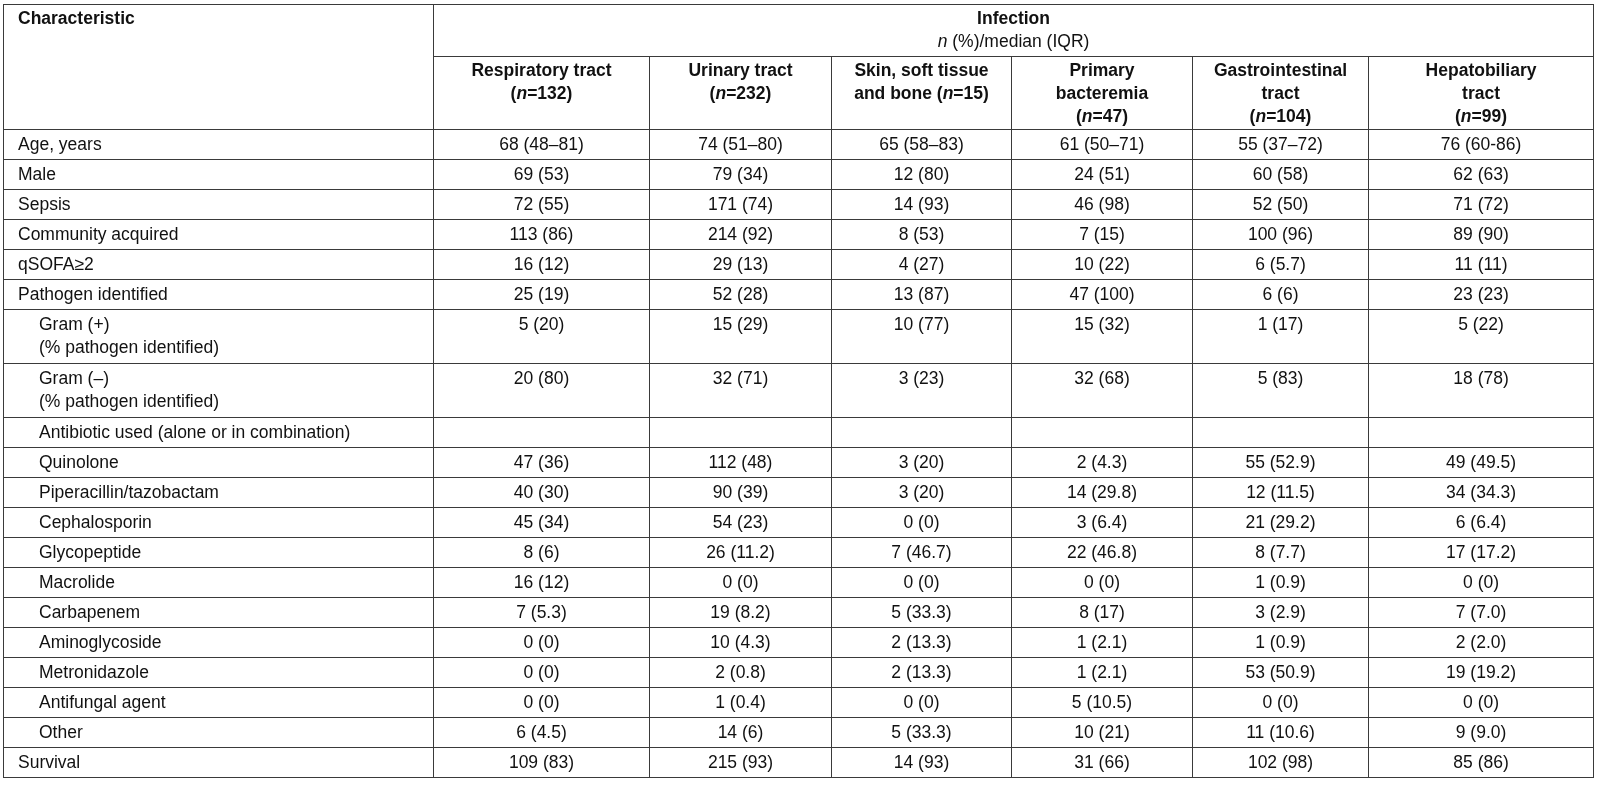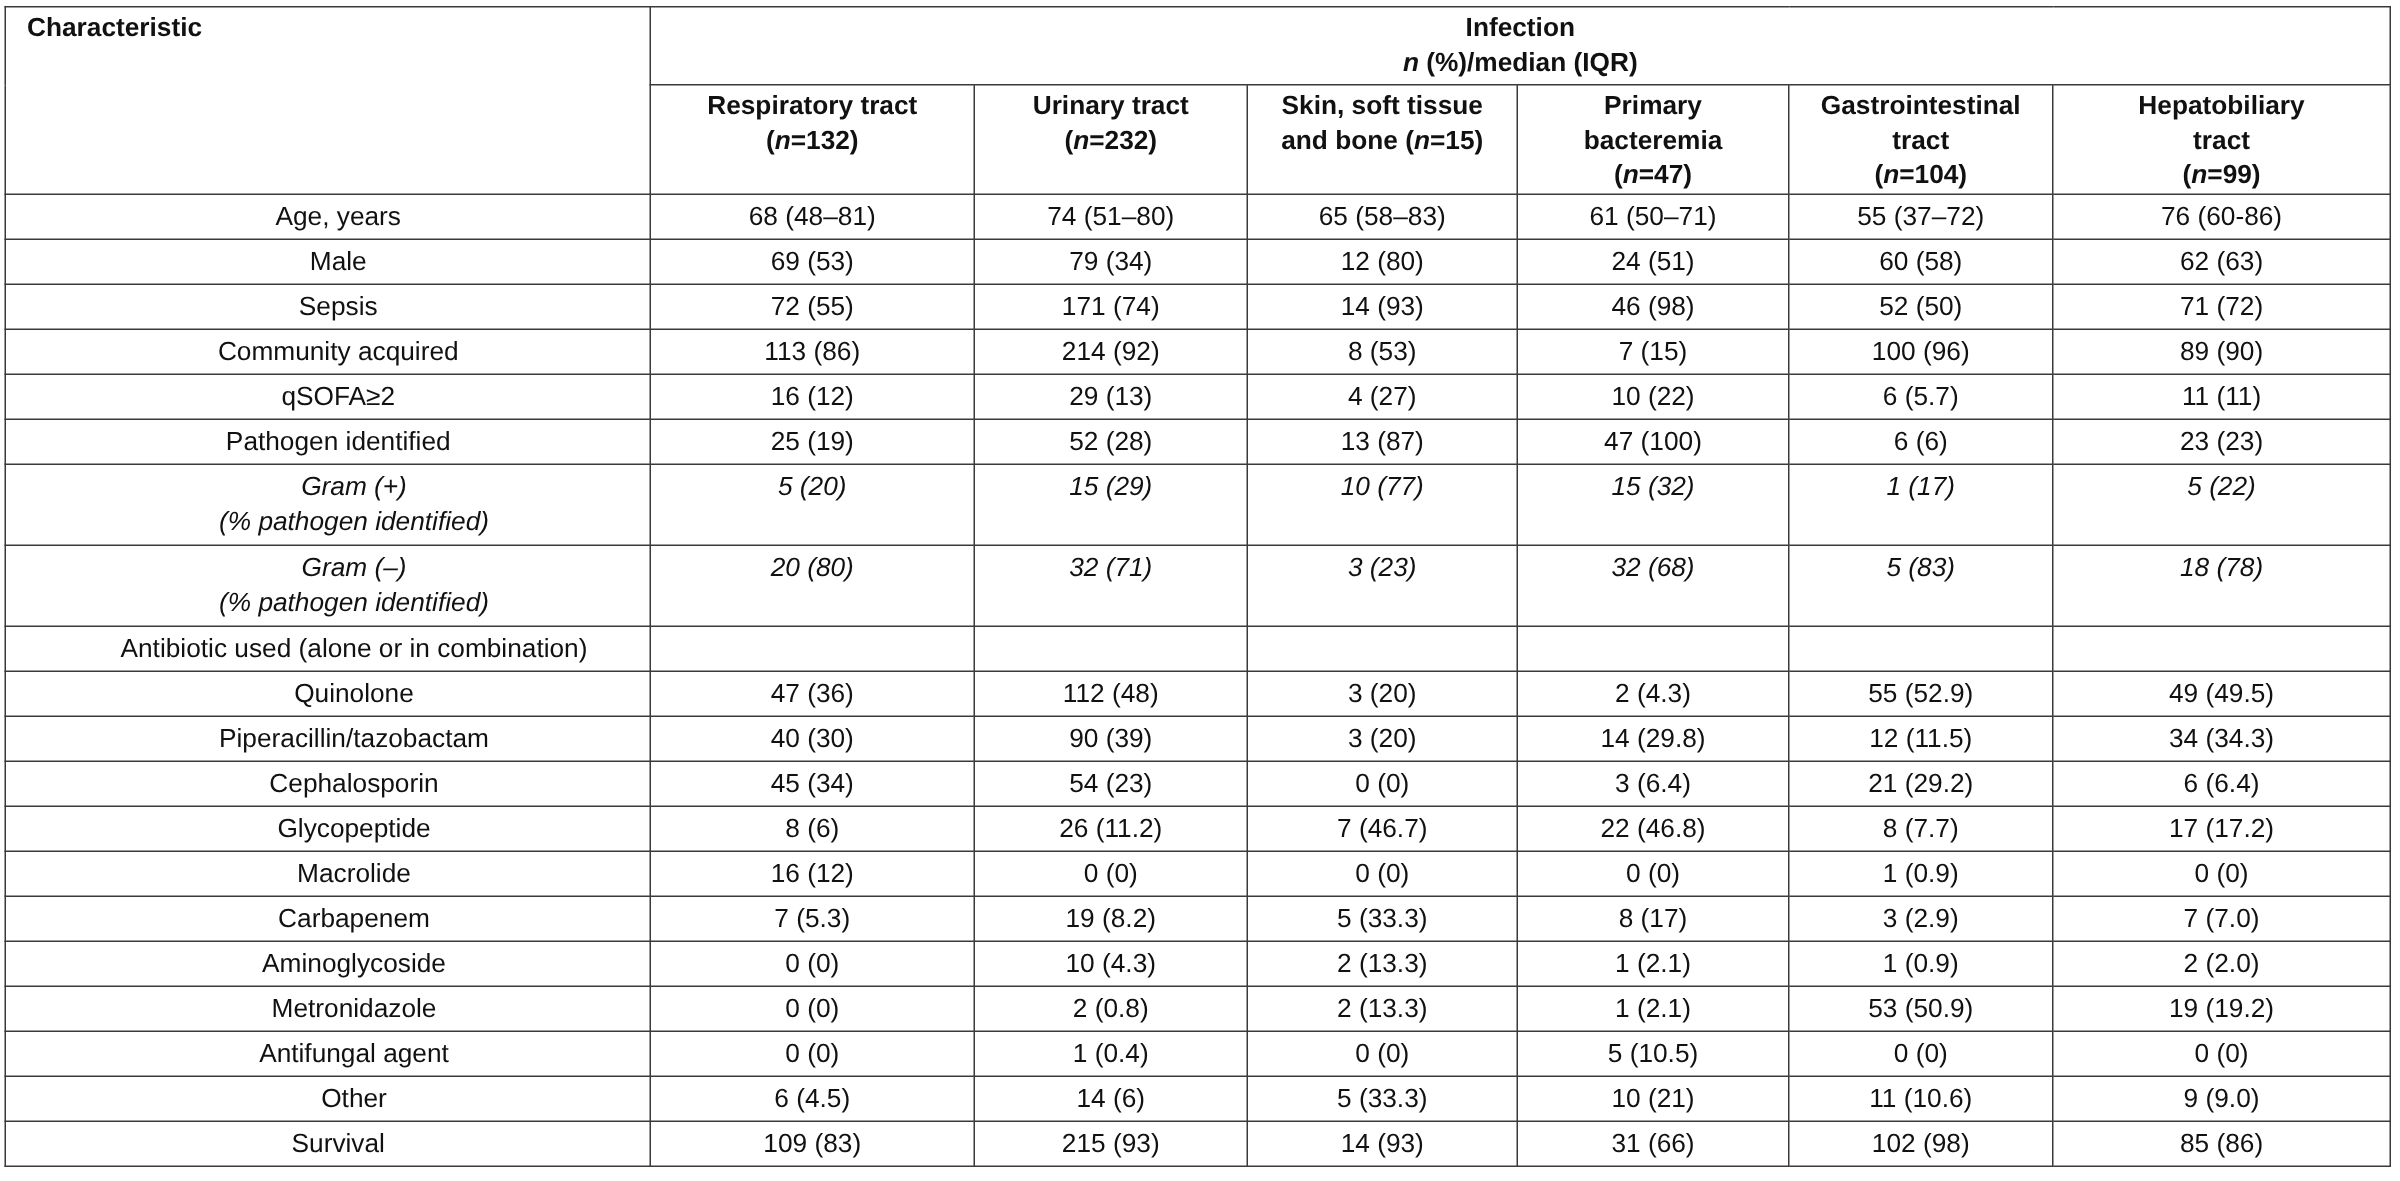--- a/index.html
+++ b/index.html
@@ -38,41 +38,41 @@
   th.char-head {
     text-align: left;
     padding-left: 14px;
     padding-top: 2px;
   }
   .group-head {
     height: 52px;
     font-weight: bold;
   }
   .group-head .sub {
-    font-weight: bold;
+    font-weight: normal;
   }
   .col-head {
     height: 73px;
   }
   td.label {
-    text-align: center;
+    text-align: left;
     padding-left: 14px;
     vertical-align: top;
     padding-top: 3px;
   }
   td.label.indent {
     padding-left: 35px;
   }
   td.val {
     text-align: center;
     vertical-align: top;
     padding-top: 3px;
   }
   tr.r1 td { height: 26px; }
-  tr.r2 td { height: 50px; font-style: italic; }
+  tr.r2 td { height: 50px; }
   i { font-style: italic; }
 </style>
 </head>
 <body>
 
 <div class="wrap">
 <table>
   <colgroup>
     <col style="width:430px">
     <col style="width:216px">

